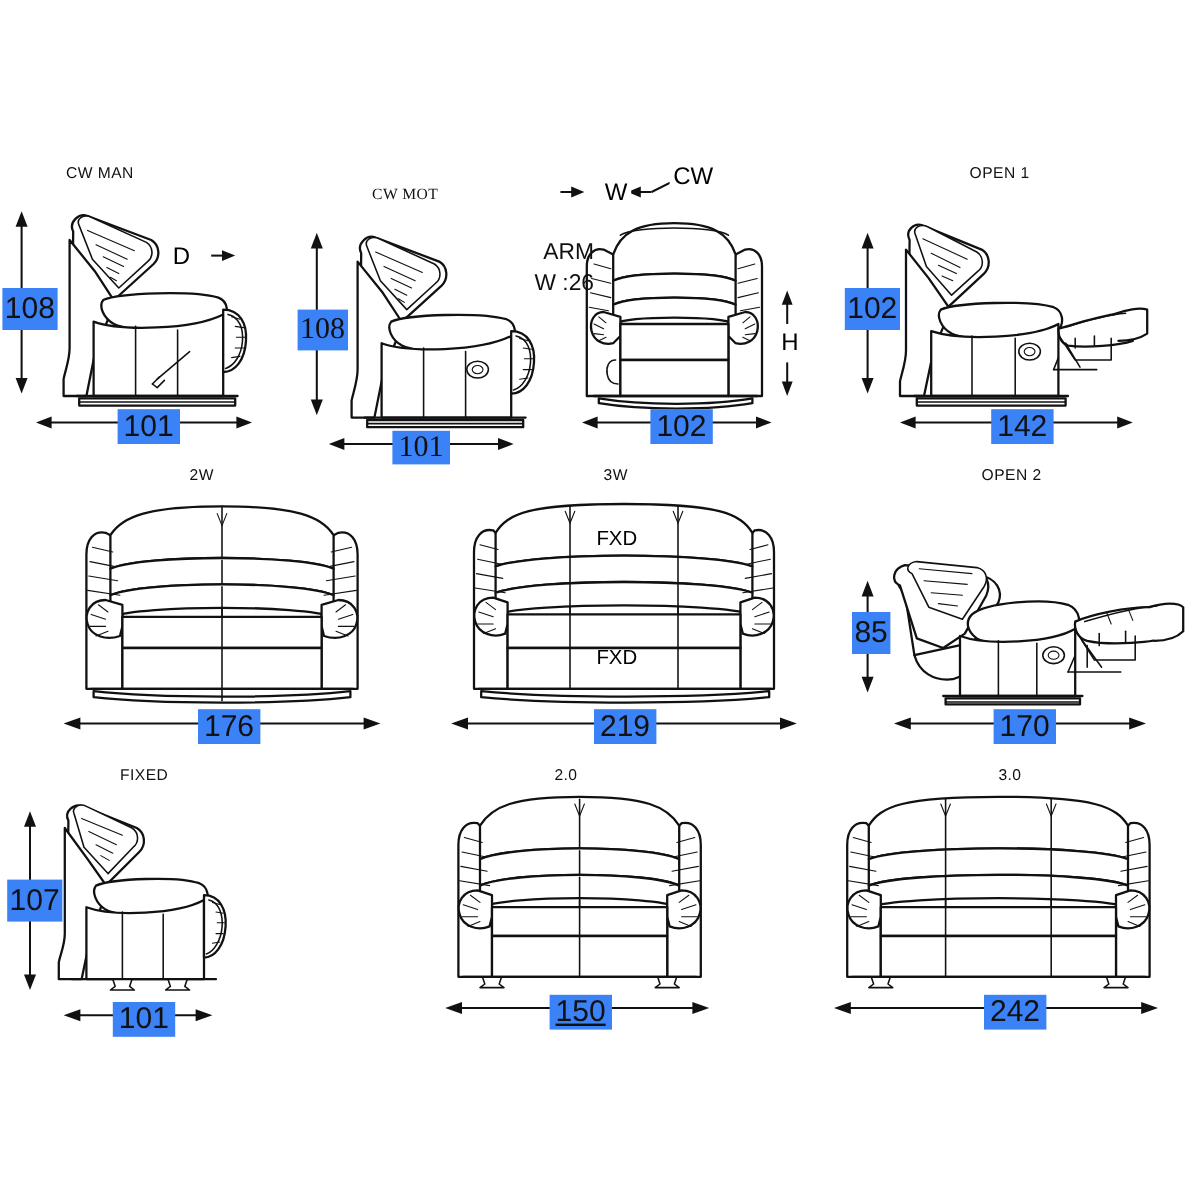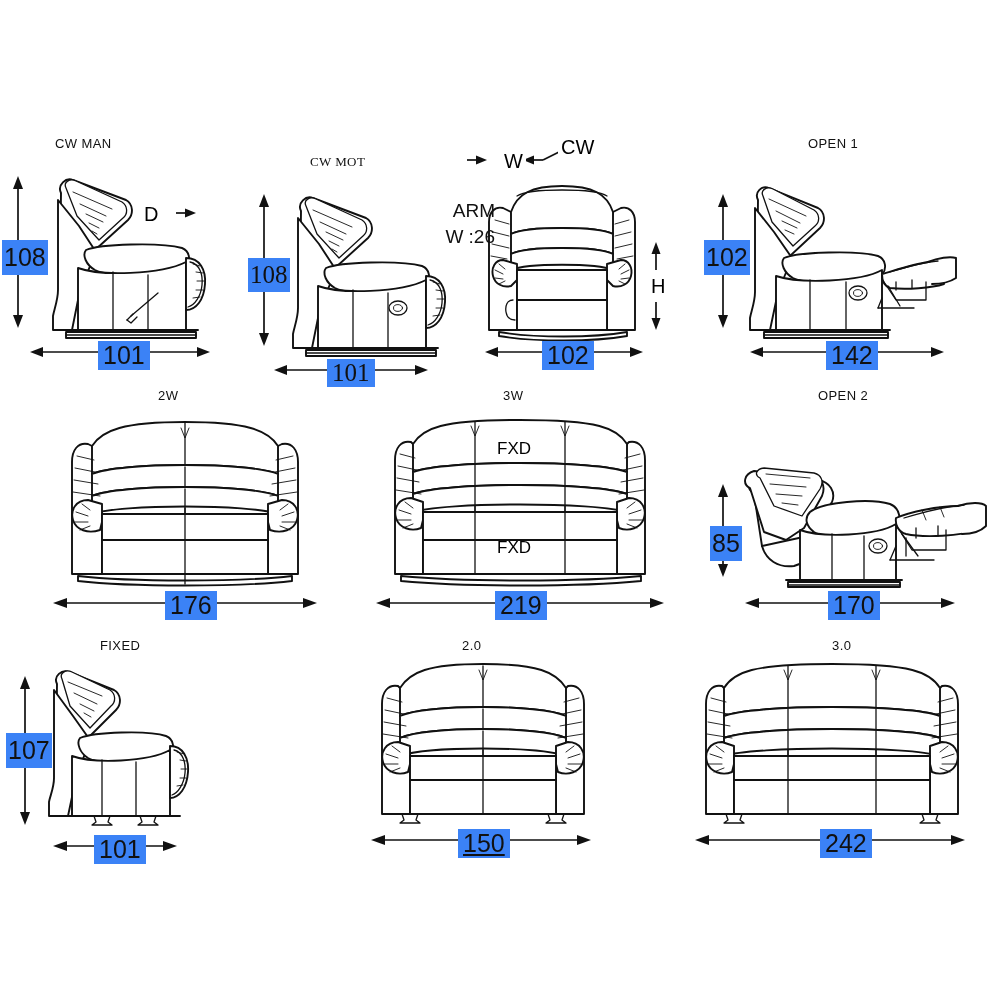--- a/index.html
+++ b/index.html
@@ -486,21 +486,21 @@
         <path class="ln2" d="M200,172 L206,158"></path>
         <path class="ln2" d="M216,150 L216,168"></path>
       </g>
 
       <path class="ln" d="M96,192 L212,192"></path>
       <path class="ln fillw" d="M98,194 L210,194 L210,199 L98,199 Z"></path>
       <path class="ln2" d="M98,197 L210,197"></path>
     </g>
   </svg>
 
-  <div class="dimnum vert" style="left:20px;top:138px;">85</div>
+  <div class="dimnum vert" style="left:20px;top:122px;">85</div>
   <div class="dimnum" style="left:138px;top:203px;">170</div>
 </div>
 
 <div class="panel" style="left:0;top:638px;width:300px;height:250px;">
   <div class="ttl" style="left:100px;top:0px;">FIXED</div>
 
   <svg width="300" height="250" viewBox="0 0 300 250">
     <g>
       <path class="dimline" d="M25,45 L25,180"></path>
       <path class="dimhead" d="M25,38 l5,13 l-10,0 z"></path>

